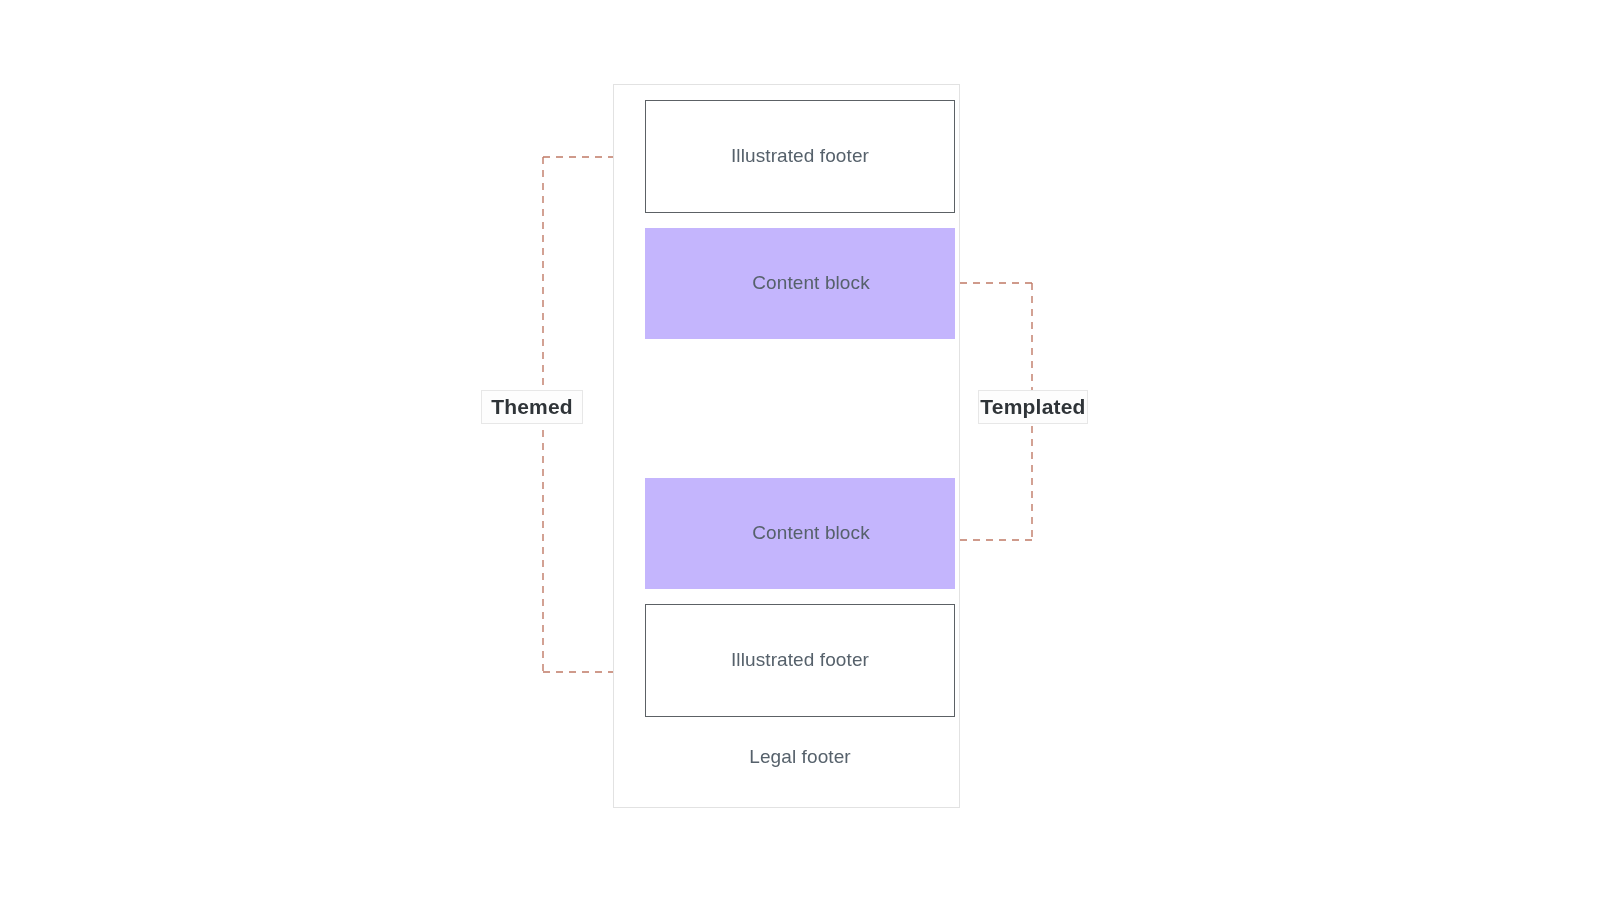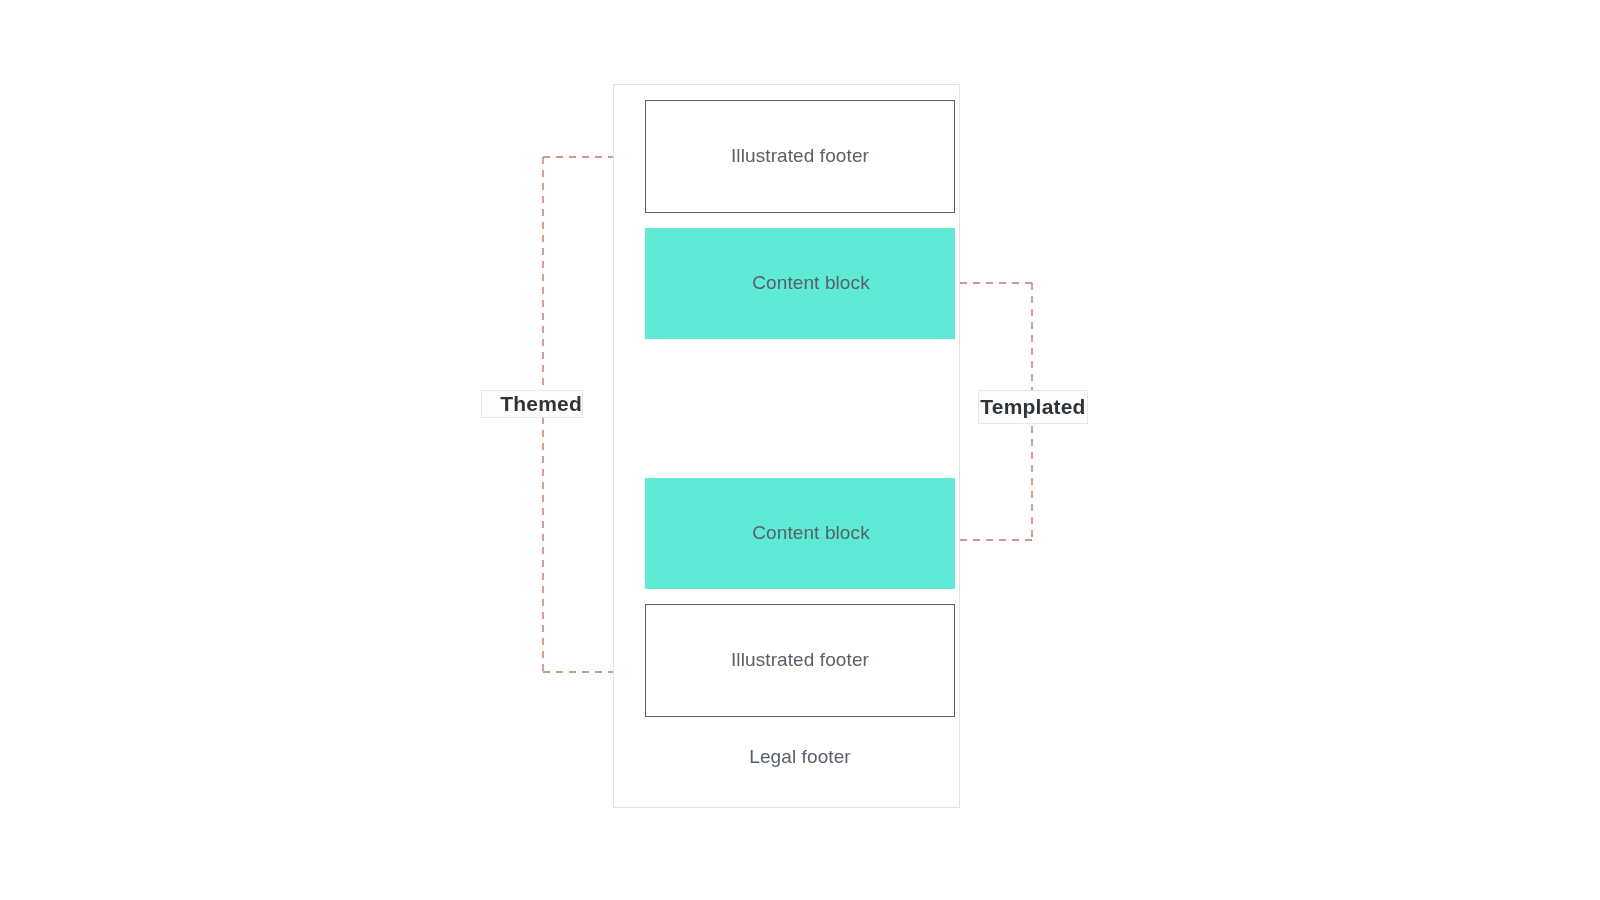--- a/index.html
+++ b/index.html
@@ -55,21 +55,21 @@
     white-space: nowrap;
   }
 
   .block.illustrated {
     border: 1.6px solid #5c6165;
     background: #ffffff;
   }
 
   .block.content {
     border: none;
-    background: #5eead4;
+    background: #c4b5fd;
     padding-left: 22px;
   }
 
   .block.plain {
     border: none;
     background: transparent;
   }
 
   
   #block-illustrated-header { top: 100px;  height: 113px; }
@@ -107,22 +107,21 @@
     font-weight: bold;
     color: #2f3438;
     letter-spacing: 0.2px;
     white-space: nowrap;
   }
 
   #annotation-themed {
     left: 481px;
     top: 390px;
     width: 102px;
-    height: 28px;
-    justify-content: flex-end;
+    height: 34px;
   }
   #annotation-templated {
     left: 978px;
     top: 390px;
     width: 110px;
     height: 34px;
   }
   
   #annotation-templated .annotation-label {
     position: relative;

